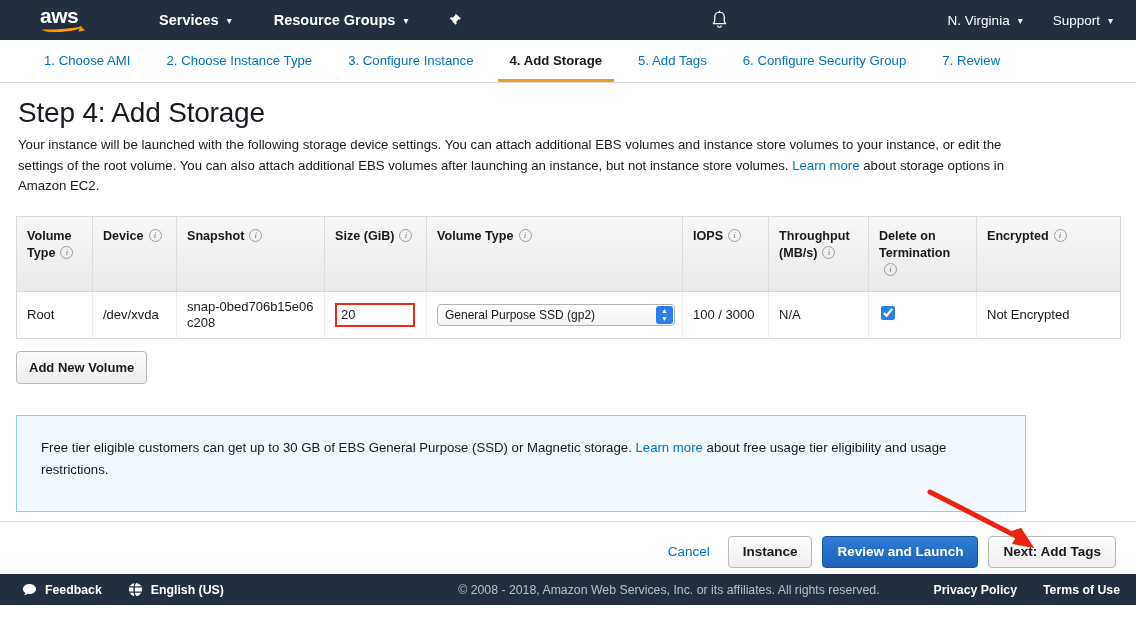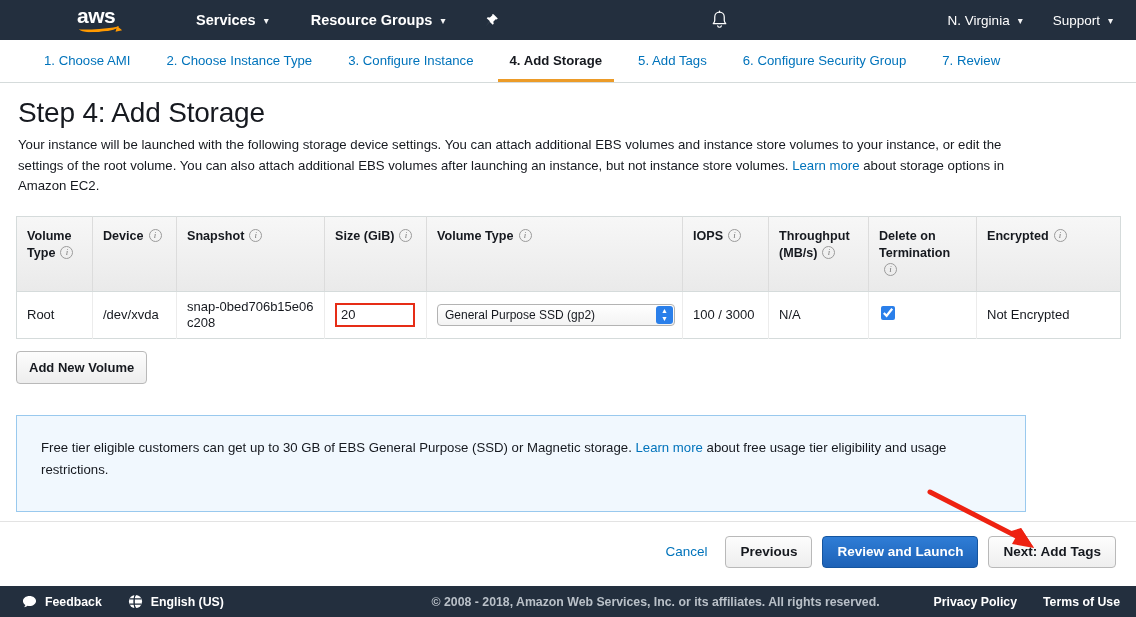--- a/index.html
+++ b/index.html
@@ -15,21 +15,21 @@
 
   
   #topnav {
     height: 40px;
     background: #232f3e;
     display: flex;
     align-items: center;
     position: relative;
   }
   #topnav .logo {
-    margin-left: 77px;
+    margin-left: 40px;
     width: 52px; height: 28px;
     position: relative;
     display: block;
   }
   #topnav .logo .wordmark {
     color: #ffffff;
     font-size: 21px;
     font-weight: bold;
     letter-spacing: -0.5px;
     line-height: 20px;
@@ -316,42 +316,42 @@
   #annotation-arrow {
     position: absolute;
     left: 916px; top: 484px;
     width: 130px; height: 70px;
     pointer-events: none;
   }
 
   
   #bottom-bar {
     position: absolute;
-    left: 0; bottom: 0;
+    left: 0; bottom: 12px;
     width: 1136px; height: 31px;
     background: #232f3e;
     display: flex;
     align-items: center;
     color: #ffffff;
     font-size: 12.3px;
   }
   #bottom-bar .left { display: flex; align-items: center; padding-left: 22px; }
   #bottom-bar .right {
     margin-left: auto;
     display: flex; align-items: center;
     padding-right: 16px;
   }
   .fb-item {
     display: flex; align-items: center;
     font-weight: bold;
     margin-right: 26px;
     cursor: pointer;
   }
   .fb-item .glyph { margin-right: 8px; display: flex; align-items: center; }
-  #copyright { color: #b9c0c8; font-weight: bold; margin-right: 28px; }
+  #copyright { color: #b9c0c8; font-weight: normal; margin-right: 28px; }
   .footer-link {
     color: #ffffff;
     font-weight: bold;
     text-decoration: none;
     margin-left: 26px;
     cursor: pointer;
   }
 </style>
 </head>
 <body>
@@ -493,21 +493,21 @@
 
   <div id="free-tier-notice">
     <span>Free tier eligible customers can get up to 30 GB of EBS General Purpose (SSD) or Magnetic storage.</span>
     <a class="inline-link">Learn more</a>
     <span>about free usage tier eligibility and usage restrictions.</span>
   </div>
 </div>
 
 <div id="actions-row">
   <a id="cancel-link">Cancel</a>
-  <button class="btn btn-secondary">Previous</button>
+  <button class="btn btn-secondary">Instance</button>
   <button class="btn btn-primary">Review and Launch</button>
   <button class="btn btn-secondary" style="margin-right:4px;">Next: Add Tags</button>
 </div>
 
 <svg id="annotation-arrow" viewBox="0 0 130 70">
   <line x1="14" y1="8" x2="104" y2="54" stroke="#ee2211" stroke-width="5" stroke-linecap="round"></line>
   <polygon points="118,64 92,48 105,44" fill="#ee2211"></polygon>
   <polygon points="118,64 96,60 105,44" fill="#ee2211"></polygon>
 </svg>
 

